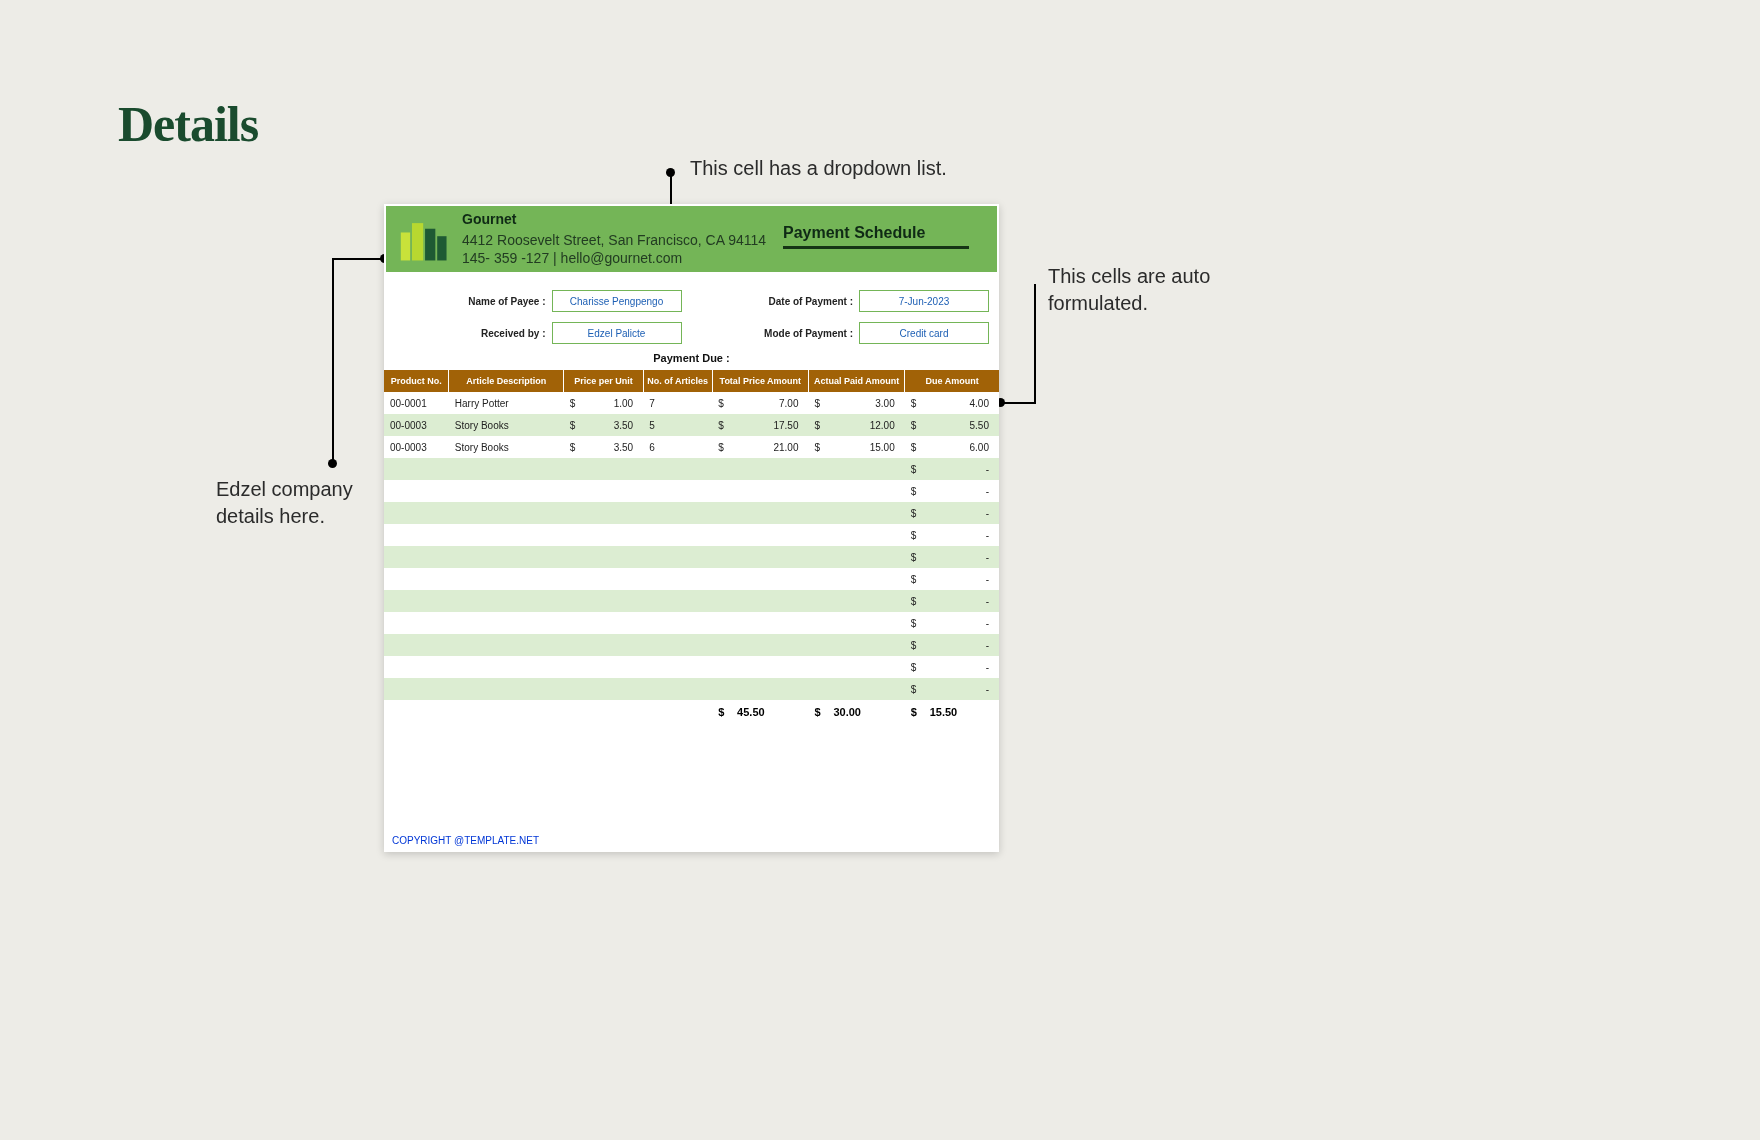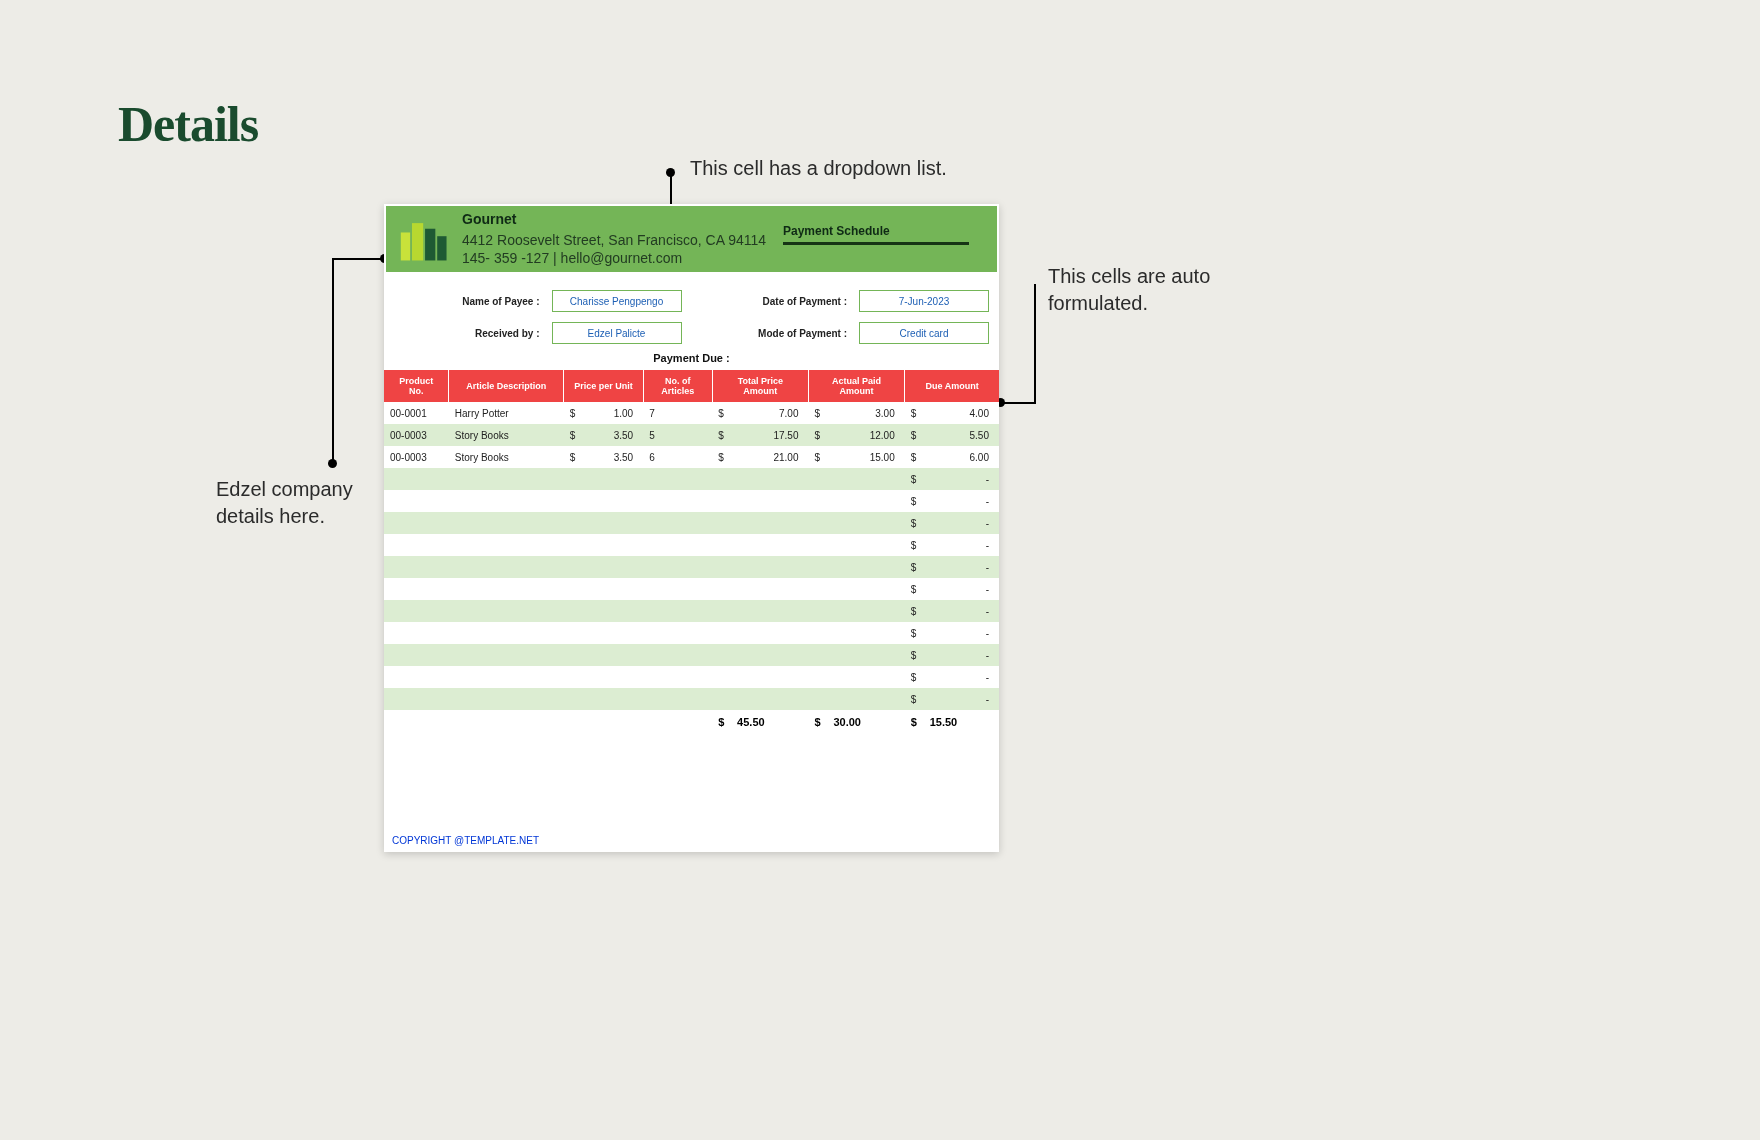--- a/index.html
+++ b/index.html
@@ -5,29 +5,29 @@
 *{box-sizing:border-box;margin:0;padding:0}
 body{background:#edece7;width:1760px;height:1140px;font-family:Arial,Helvetica,sans-serif;position:relative;overflow:hidden}
 .page-title{position:absolute;left:118px;top:95px;font-family:Georgia,'Times New Roman',serif;font-size:50px;font-weight:700;color:#1a4b2e;letter-spacing:-1px}
 .sheet{position:absolute;left:384px;top:204px;width:615px;height:648px;background:#fff;box-shadow:0 2px 8px rgba(0,0,0,.18)}
 .header-bar{height:68px;background:#74b557;display:flex;align-items:center;padding:0 12px;border:2px solid #fff;border-bottom:none;position:relative}
 .logo{width:56px;height:48px;position:relative;margin-right:8px}
 .logo svg{width:100%;height:100%}
 .company{color:#102a17;font-size:10px;line-height:1.35}
 .company .name{font-weight:700;font-size:14px;margin-bottom:2px;color:#0f2a15}
 .company .addr,.company .contact{font-size:14px;color:#223c22}
-.title-right{position:absolute;right:28px;top:18px;color:#0f2a15;font-weight:700;font-size:12px}
+.title-right{position:absolute;right:28px;top:18px;color:#0f2a15;font-weight:700;font-size:16px}
 .title-right .und{display:block;height:3px;width:186px;background:#163415;margin-top:4px}
 .meta{padding:18px 10px 8px;display:grid;grid-template-columns:1fr 1fr;gap:10px 20px;font-size:10px;color:#222}
-.meta .row{display:flex;align-items:center;justify-content:flex-end;gap:12px}
+.meta .row{display:flex;align-items:center;justify-content:flex-end;gap:6px}
 .meta .row label{font-weight:700;color:#222;white-space:nowrap}
 .meta .row .field{width:130px;height:22px;border:1px solid #74b557;background:#fff;color:#1d5fb4;display:flex;align-items:center;justify-content:center;font-size:10px}
 .paydue{text-align:center;font-weight:700;font-size:11px;color:#111;margin-top:0;margin-bottom:6px}
 table{width:100%;border-collapse:collapse;font-size:10px}
-thead th{background:#ef4444;color:#fff;font-weight:700;padding:6px 8px;font-size:9px;border-right:1px solid #fff;}
+thead th{background:#a16207;color:#fff;font-weight:700;padding:6px 0;font-size:9px;border-right:1px solid #fff;}
 thead th:last-child{border-right:none}
 tbody td{padding:4px 6px;height:22px;color:#222;font-size:10px}
 tbody tr:nth-child(even) td{background:#dcedd2}
 tbody td.cur{text-align:left;width:10px;padding-right:0}
 tbody td.num{text-align:right;padding-right:10px}
 tbody td.ctr{text-align:left}
 tfoot td{font-weight:700;padding:6px;font-size:11px}
 .copyright{position:absolute;left:8px;bottom:6px;color:#0036d6;font-size:10px;font-weight:400}
 
 .ann{position:absolute;color:#2b2b2b;font-size:20px;line-height:1.35}

